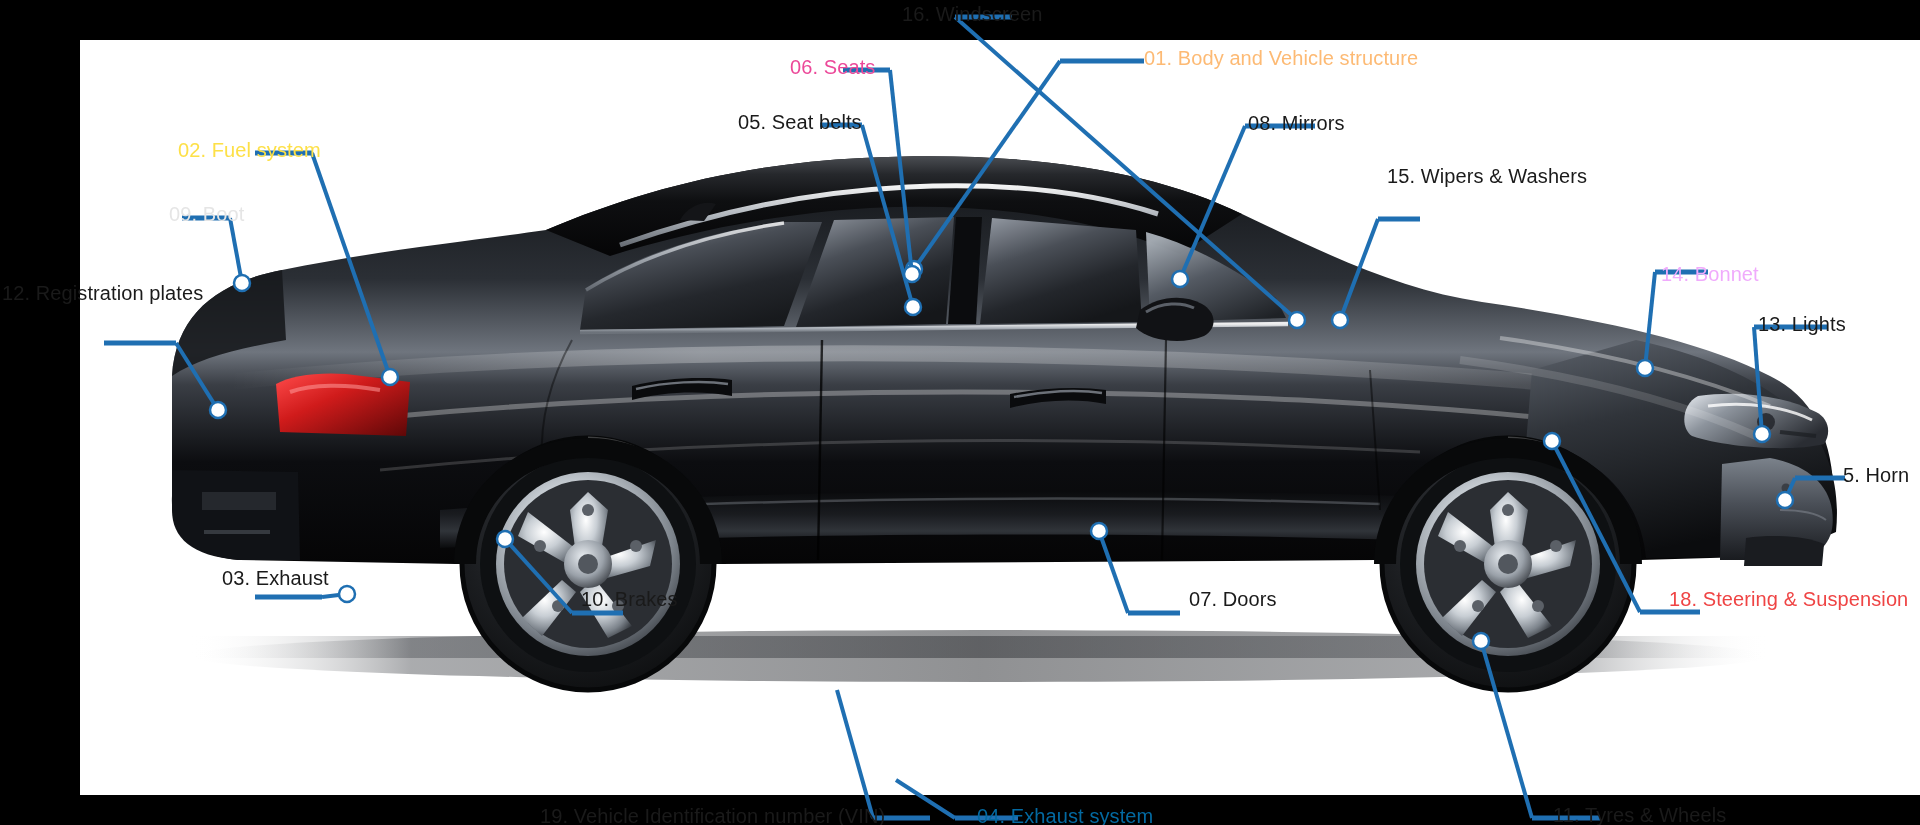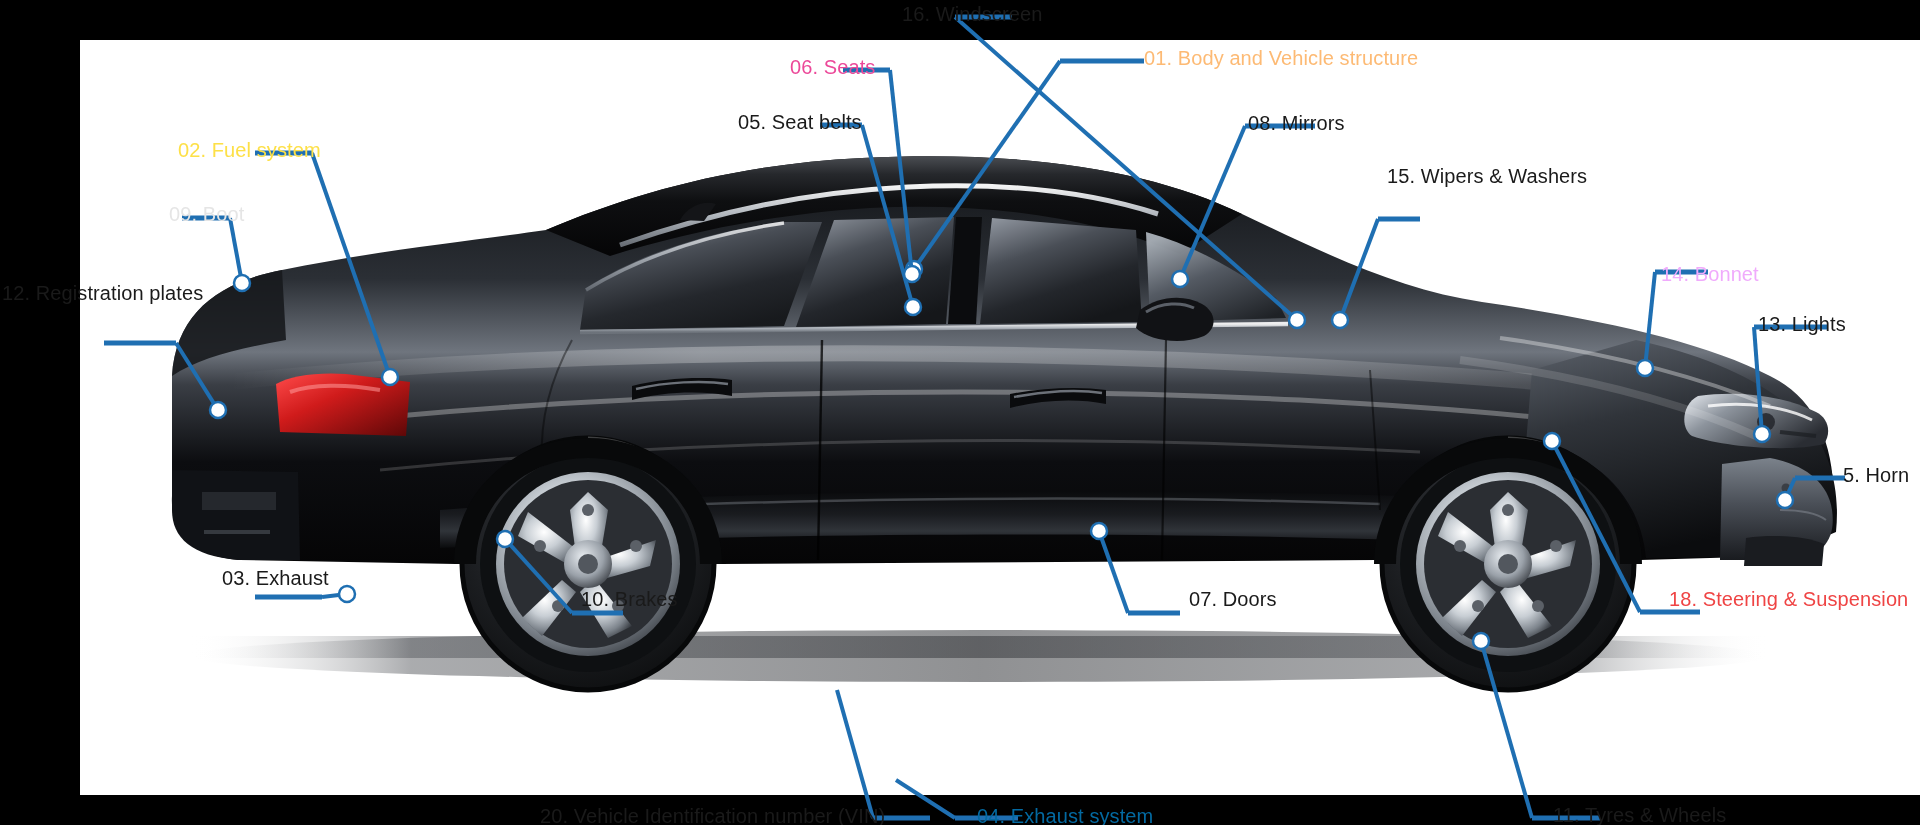--- a/index.html
+++ b/index.html
@@ -358,17 +358,17 @@
         <div class="lbl" style="left: 143px; top: 204px; color: #e5e5e5; margin-left: 26px;">09. Boot</div>
         <div class="lbl" style="left: 581px; top: 589px; color: rgb(26, 26, 26);">10. Brakes</div>
         <div class="lbl" style="left: 1553px; top: 805px; color: rgb(26, 26, 26);">11. Tyres &amp; Wheels</div>
         <div class="lbl" style="left: 2px; top: 283px; color: rgb(26, 26, 26);">12. Registration plates</div>
         <div class="lbl" style="left: 1758px; top: 314px; color: rgb(26, 26, 26);">13. Lights</div>
         <div class="lbl" style="left: 1661px; top: 264px; color: #f0abfc;">14. Bonnet</div>
         <div class="lbl" style="left: 1387px; top: 166px; color: rgb(26, 26, 26);">15. Wipers &amp; Washers</div>
         <div class="lbl" style="left: 902px; top: 4px; color: rgb(26, 26, 26);">16. Windscreen</div>
         <div class="lbl" style="left: 1843px; top: 465px; color: rgb(26, 26, 26);">5. Horn</div>
         <div class="lbl" style="left: 1669px; top: 589px; color: #ef4444;">18. Steering &amp; Suspension</div>
-        <div class="lbl" style="left: 540px; top: 806px; color: rgb(26, 26, 26);">20. Vehicle Identification number (VIN)</div>
+        <div class="lbl" style="left: 540px; top: 806px; color: rgb(26, 26, 26);">19. Vehicle Identification number (VIN)</div>
       </div>
   </div>
 
 </div>
 
 </body></html>

